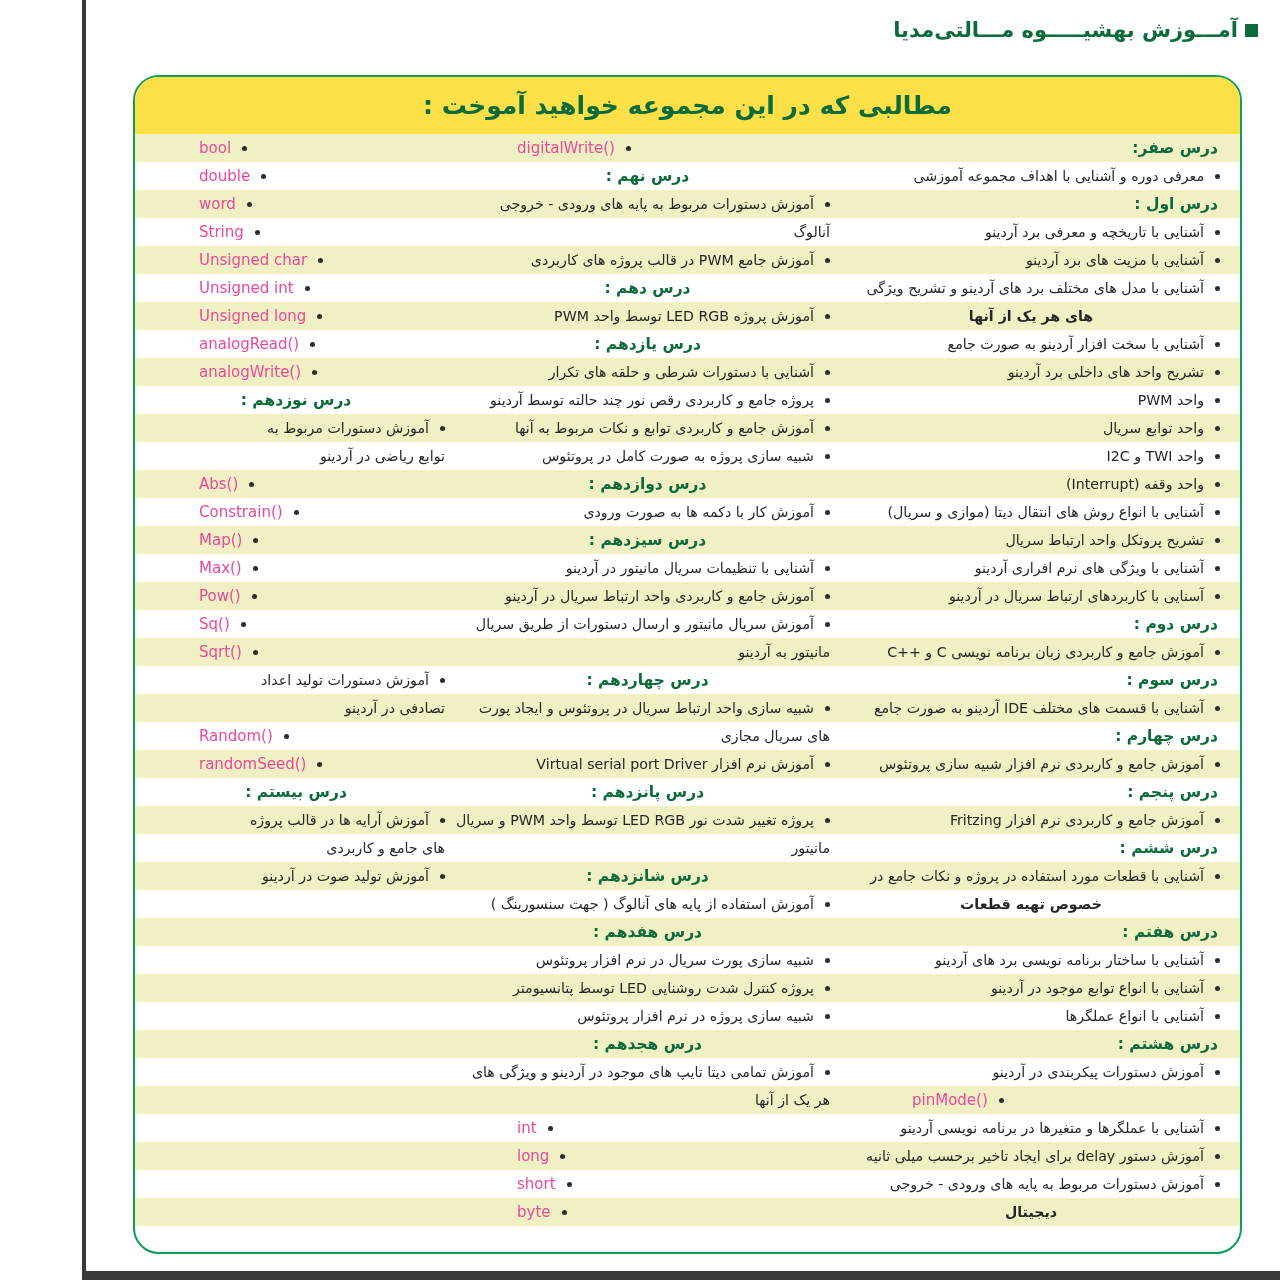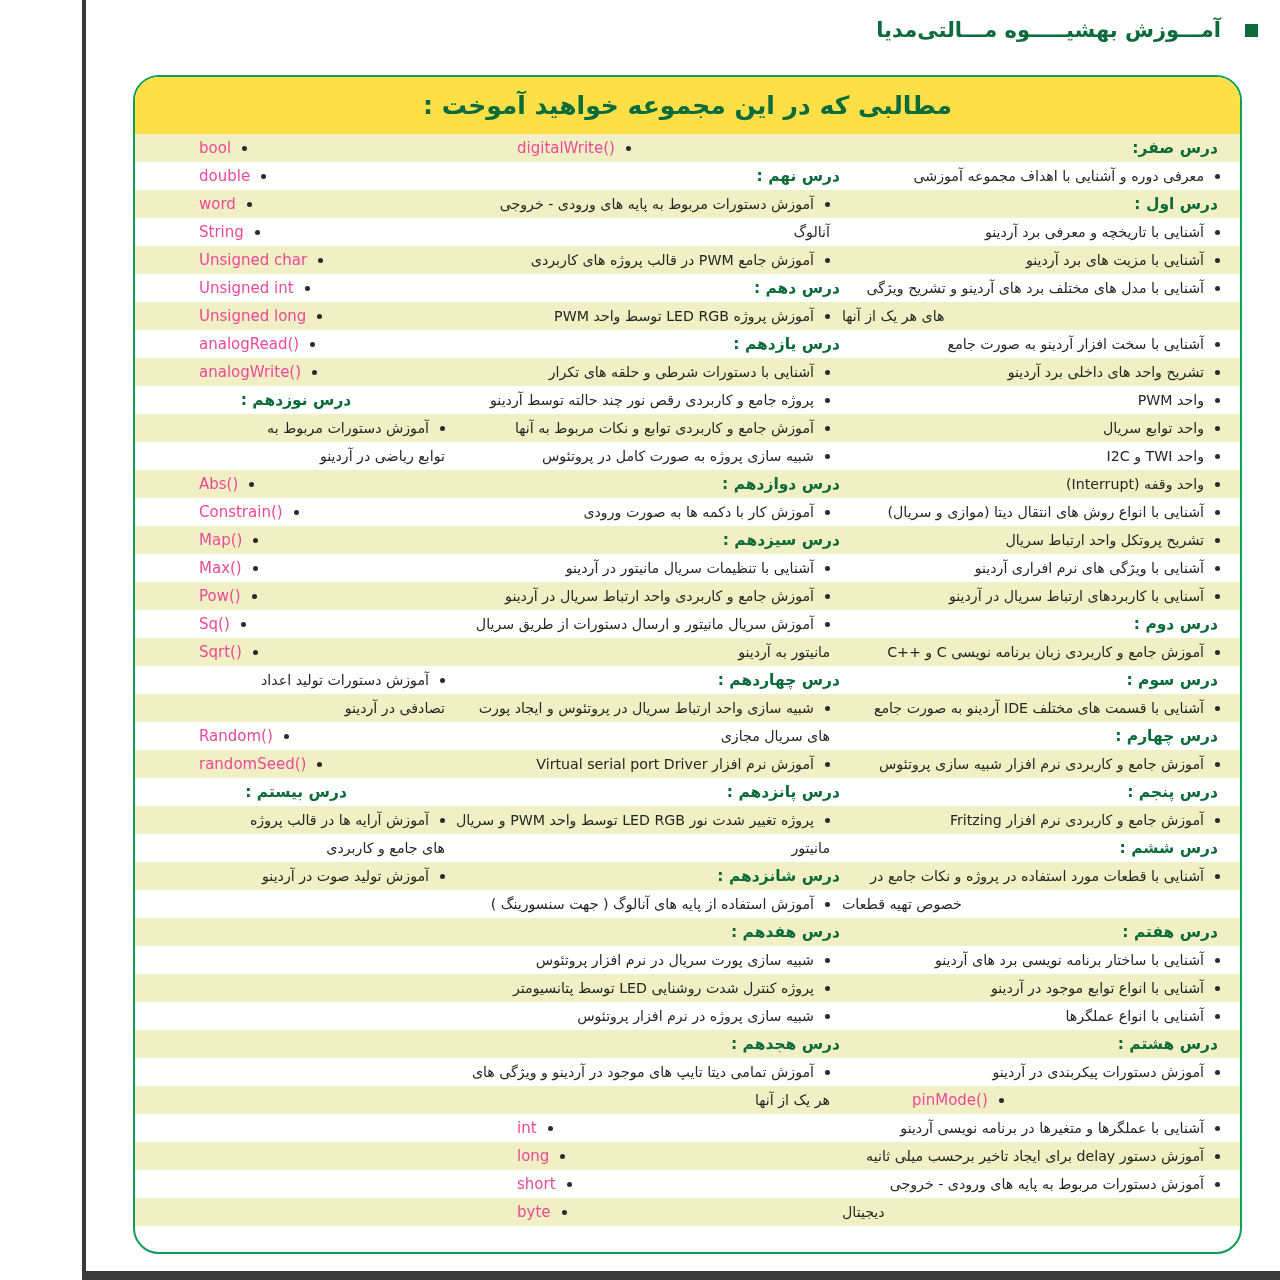--- a/index.html
+++ b/index.html
@@ -19,21 +19,21 @@
     border-left:4px solid #3a3a3a;
     border-bottom:4px solid #3a3a3a;
   }
   #bottom-rule{
     position:absolute;left:0;right:0;bottom:0;height:5px;background:#3a3a3a;
   }
   
   #top-header{
     position:absolute;
     top:18px; right:22px;
-    display:flex;align-items:center;gap:24px;
+    display:flex;align-items:center;gap:7px;
     direction:rtl;
   }
   #top-header .sq{
     width:13px;height:13px;background:#0b6b3a;display:inline-block;
   }
   #top-header .txt{
     color:#0b6b3a;font-weight:bold;font-size:21px;letter-spacing:0px;white-space:nowrap;
   }
   
   #card{
@@ -73,21 +73,21 @@
     height:28px;
     display:flex;align-items:center;
     box-sizing:border-box;
     direction:rtl;
   }
   
   .row.heading{
     justify-content:flex-start;
     padding-right:14px;
   }
-  #col-mid .row.heading{padding-right:0;}
+  #col-mid .row.heading{padding-right:0;justify-content:center;}
   #col-left .row.heading{padding-right:0;justify-content:center;}
   .row.heading .label{
     color:#0b6b3a;font-weight:bold;font-size:15.5px;white-space:nowrap;
   }
   
   .row.item{padding-right:10px;}
   .row.item .bullet{
     flex:0 0 auto;
     width:5px;height:5px;border-radius:50%;
     background:#2b2b2b;margin-left:11px;margin-top:1px;
@@ -107,21 +107,21 @@
     width:5px;height:5px;border-radius:50%;background:#2b2b2b;
     margin-left:11px;flex:0 0 auto;
   }
   .row.code .label{
     color:#ec4899;font-size:15px;direction:ltr;unicode-bidi:isolate;white-space:nowrap;
   }
   #col-right .row.code{justify-content:flex-end;padding-left:70px;}
   
   #col-right .row.heading{justify-content:flex-start;padding-right:14px;}
   #col-right .row.item,#col-right .row.cont{padding-right:12px;}
-  #col-right .row.cont{justify-content:flex-end;padding-right:12px;}
+  #col-right .row.cont{justify-content:center;padding-right:12px;font-weight:bold;}
 </style>
 </head>
 <body>
 
 <div id="page">
 
   <div id="top-header">
     <span class="sq"></span>
     <span class="txt">آمـــوزش بهشیـــــوه مـــالتی‌مدیا</span>
   </div>

